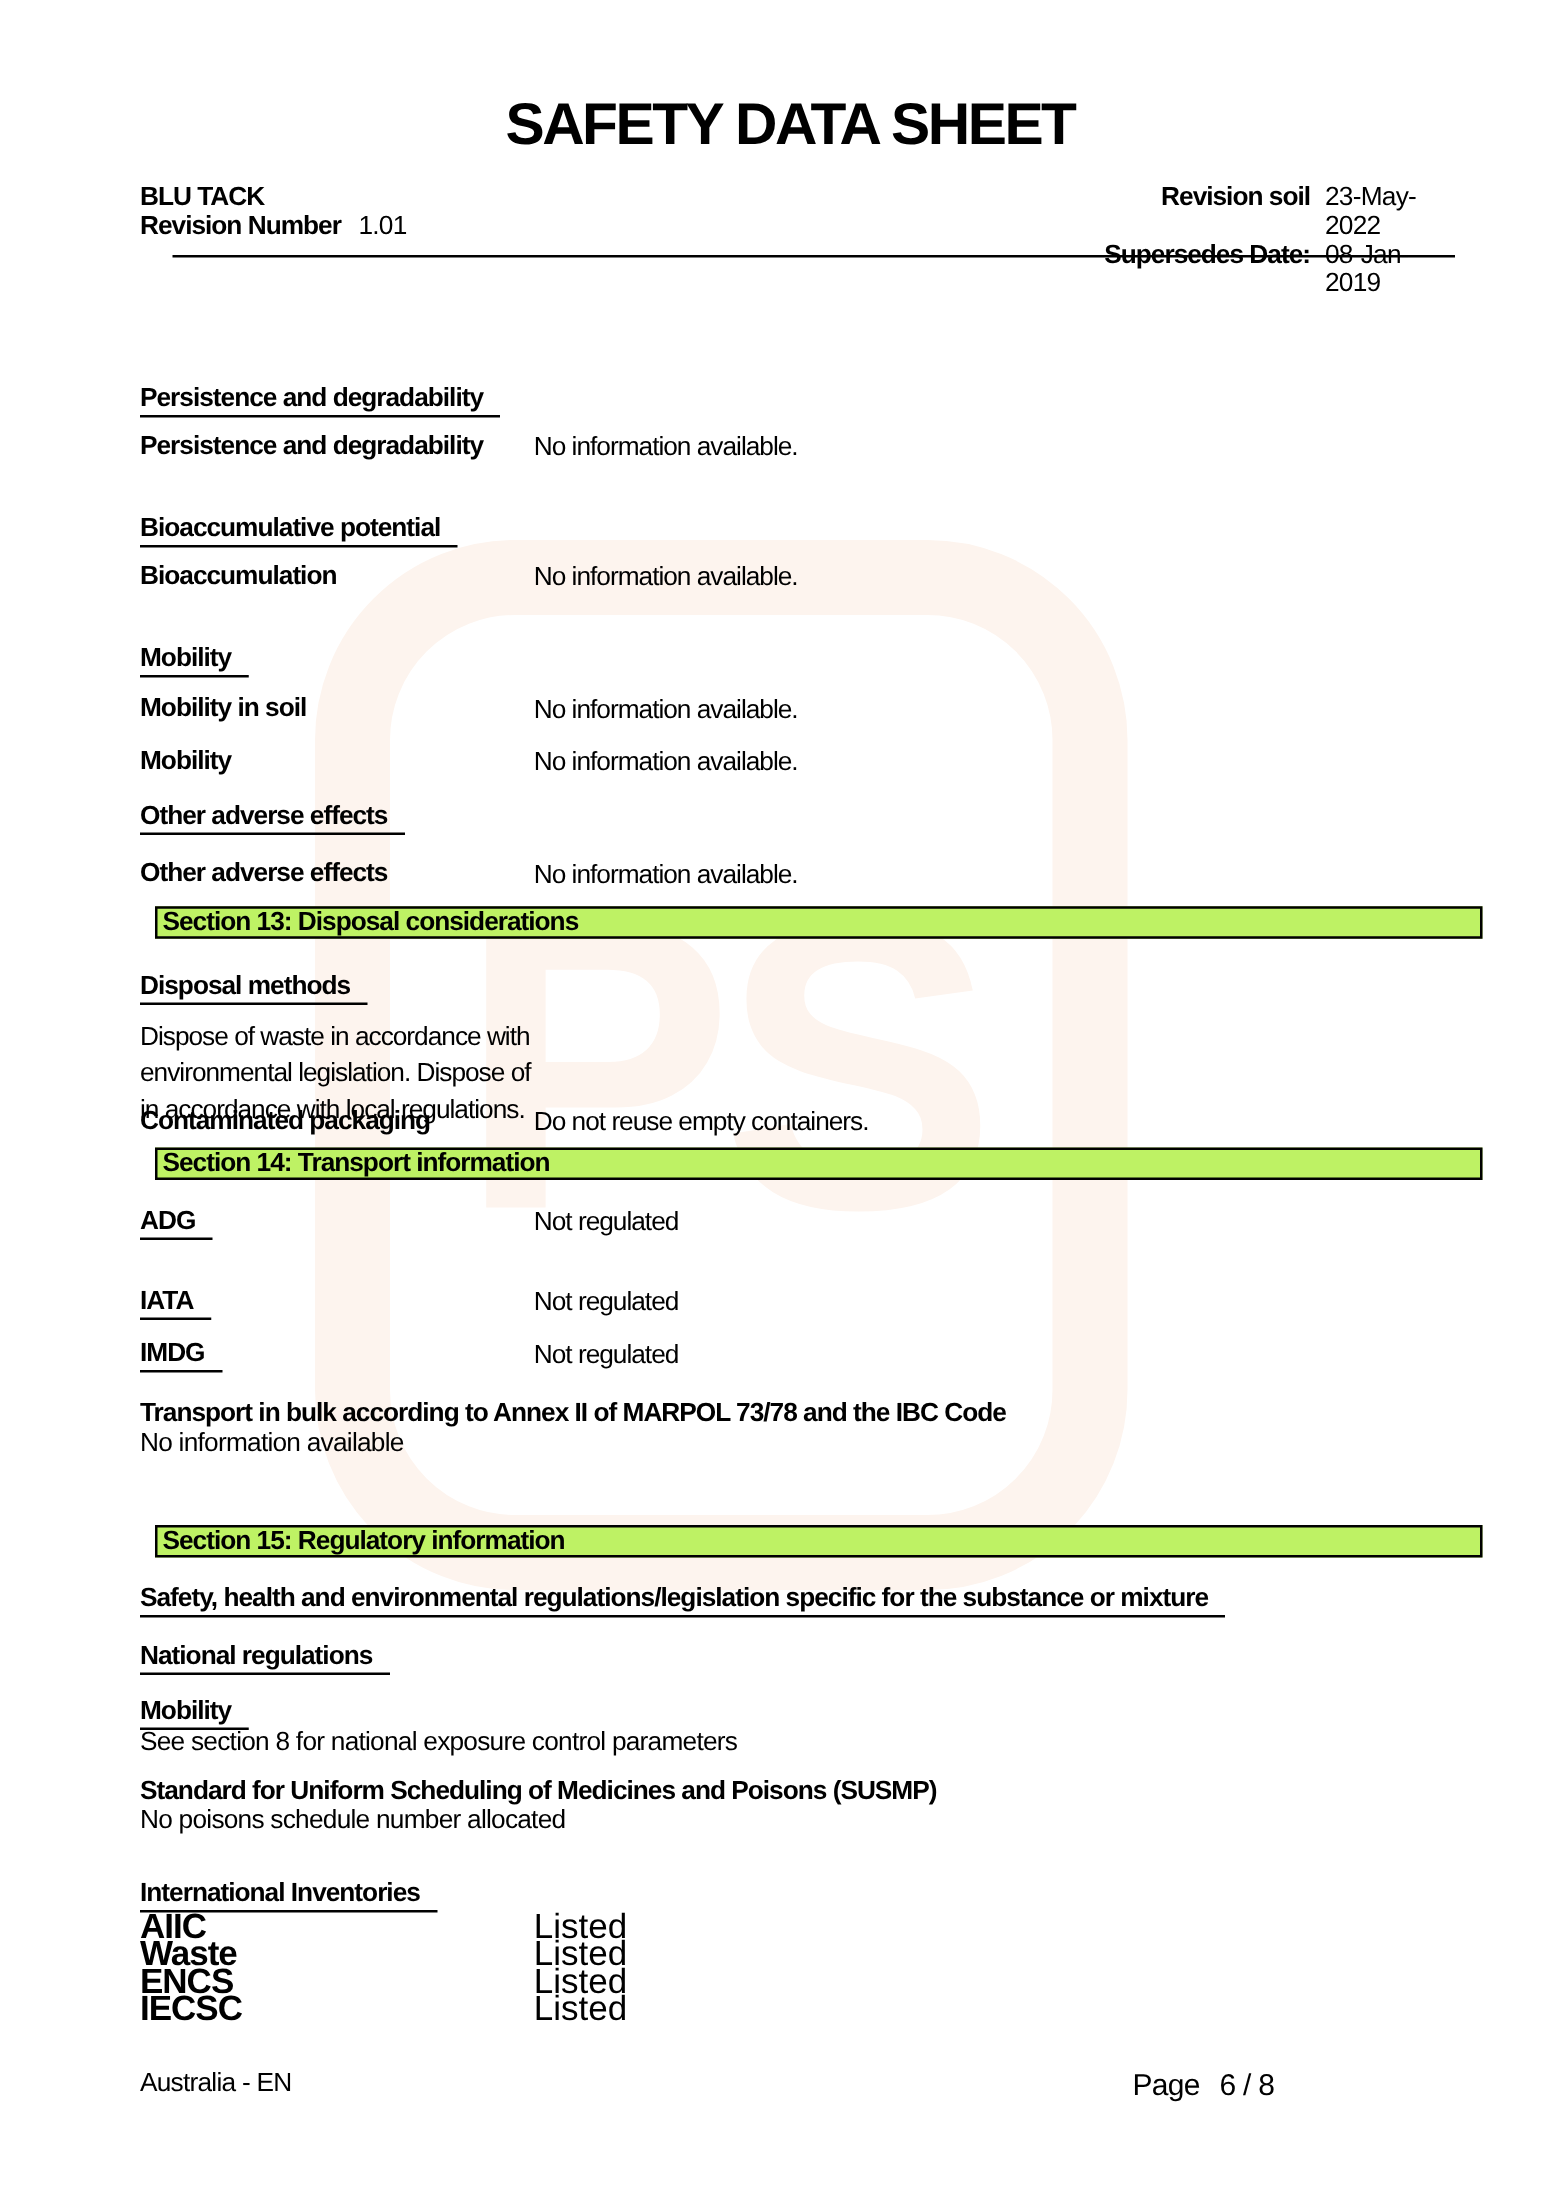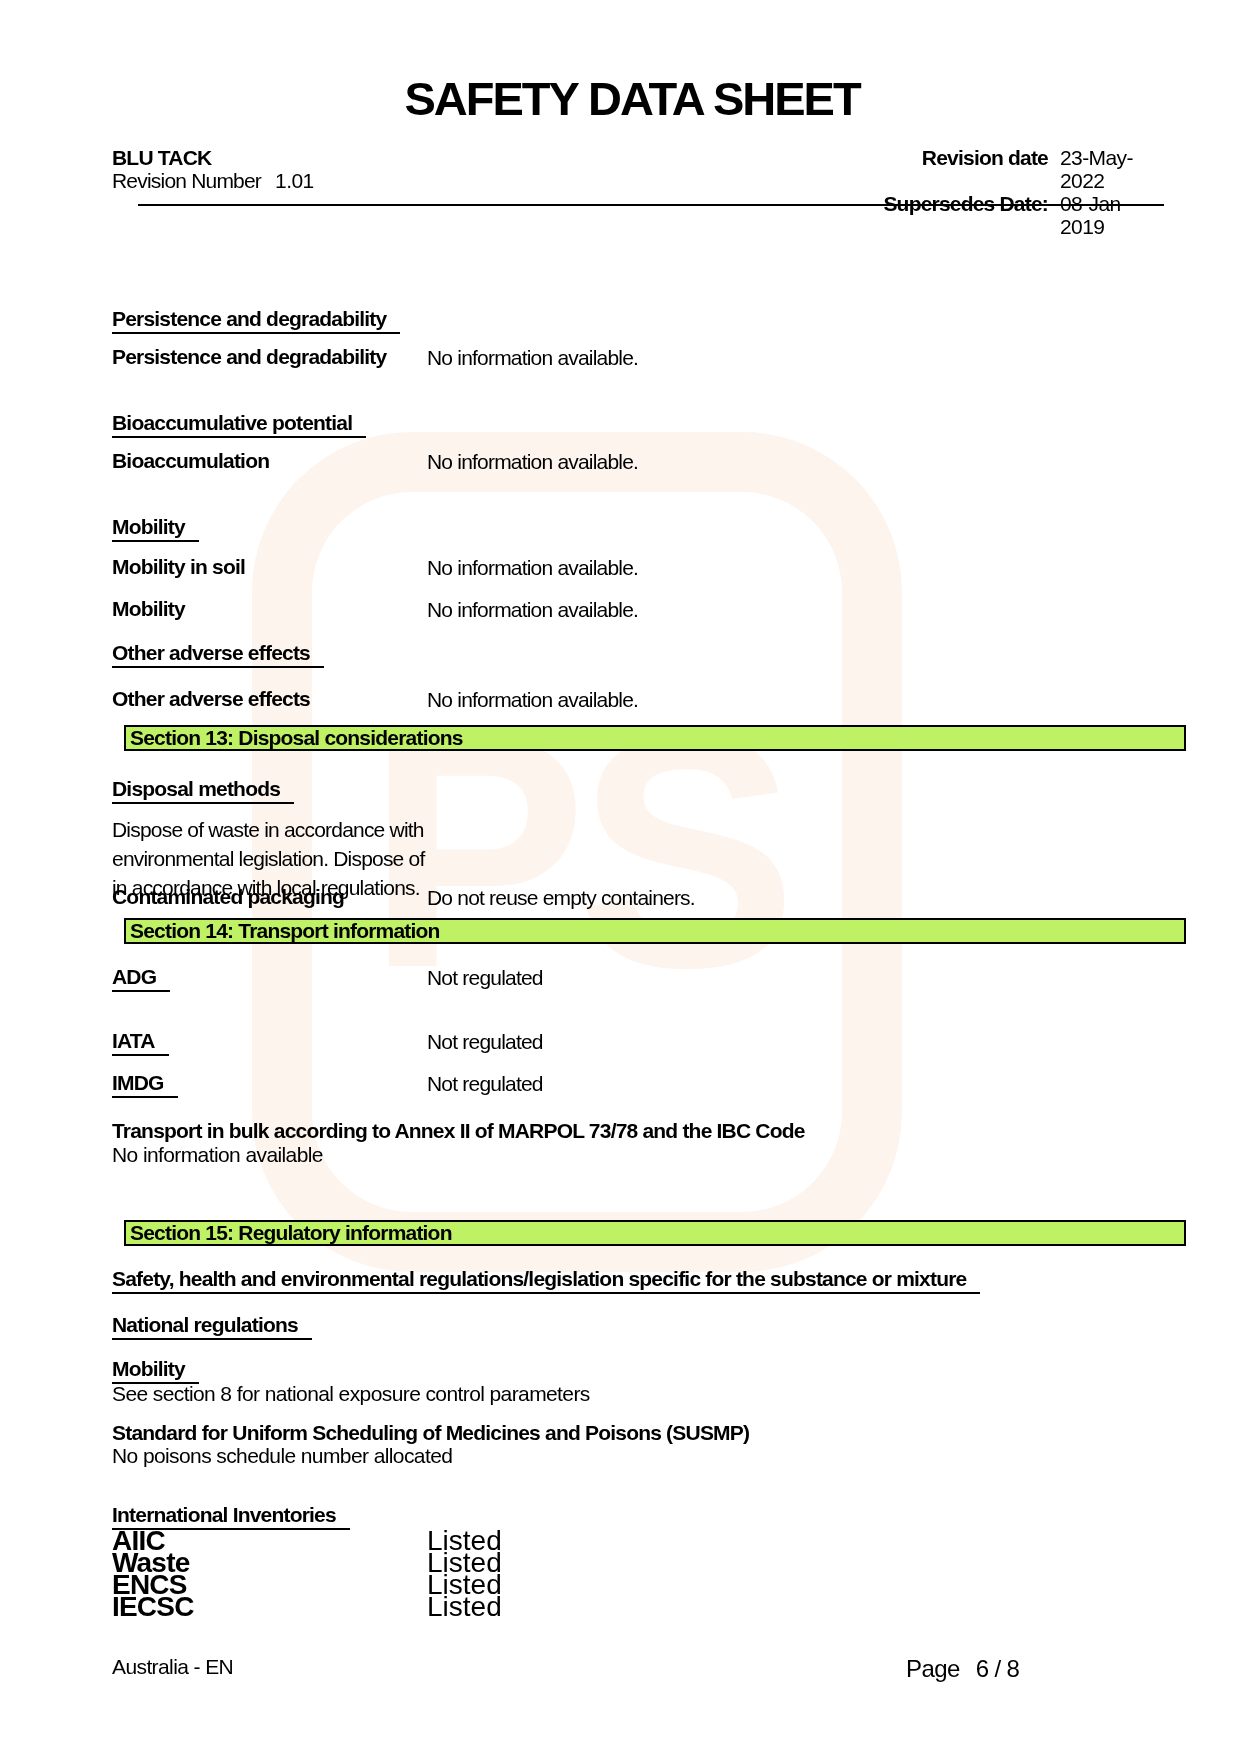--- a/index.html
+++ b/index.html
@@ -18,21 +18,21 @@
     font-weight:bold;font-size:330px;color:#fdf4ee;letter-spacing:-10px;line-height:1;
   }
   .content{position:relative;z-index:1;}
   
   .doc-title{
     position:absolute;left:100px;top:74px;width:1064px;text-align:center;
     font-size:47px;font-weight:bold;letter-spacing:-2px;line-height:1.05;
   }
   .hdr-left-1{position:absolute;left:112px;top:146px;font-size:21px;font-weight:bold;letter-spacing:-0.8px;}
   .hdr-left-2{position:absolute;left:112px;top:169px;font-size:21px;letter-spacing:-0.6px;}
-  .hdr-left-2 .lblb{font-weight:normal;letter-spacing:-0.8px;margin-right:14px;}
+  .hdr-left-2 .lblb{font-weight:bold;letter-spacing:-0.8px;margin-right:14px;}
   .hdr-right{
     position:absolute;right:76px;top:146px;display:grid;
     grid-template-columns:auto 104px;column-gap:12px;row-height:23px;
     font-size:21px;letter-spacing:-0.6px;line-height:23px;
   }
   .hdr-right .lblb{font-weight:bold;letter-spacing:-0.8px;text-align:right;}
   .hdr-rule{position:absolute;left:138px;top:204px;width:1026px;height:2px;background:#000;}
   
   .h{
     position:absolute;left:112px;font-size:21px;font-weight:bold;letter-spacing:-0.8px;
@@ -81,21 +81,21 @@
 
   <div class="content">
 
     <div class="doc-title">SAFETY DATA SHEET</div>
 
     <div class="hdr-left-1">BLU TACK</div>
     <div class="hdr-left-2">
       <span class="lblb">Revision Number</span><span>1.01</span>
     </div>
     <div class="hdr-right">
-      <span class="lblb">Revision date</span>
+      <span class="lblb">Revision soil</span>
       <span>23-May-2022</span>
       <span class="lblb">Supersedes Date:</span>
       <span>08-Jan-2019</span>
     </div>
     <div class="hdr-rule"></div>
 
     <div class="h" style="top:308px">
       <span class="u">Persistence and degradability</span>
     </div>
     <div class="row" style="top:346px">

